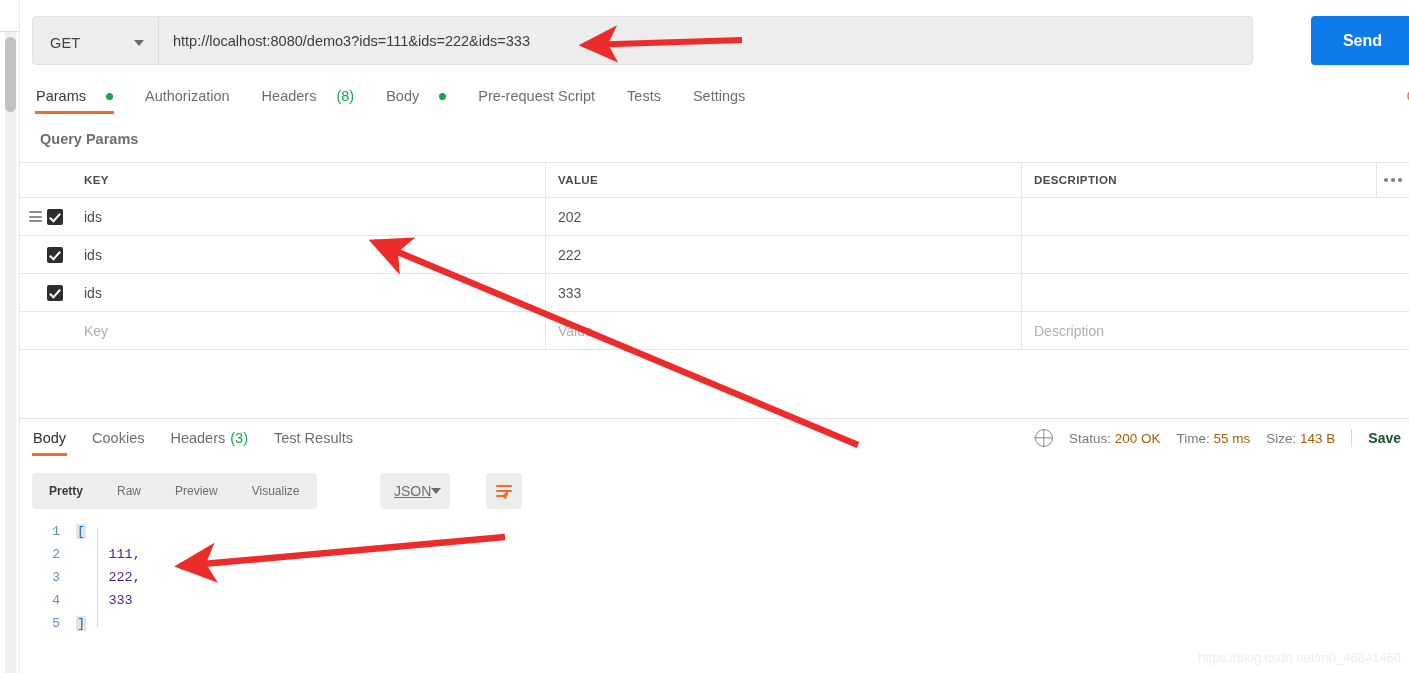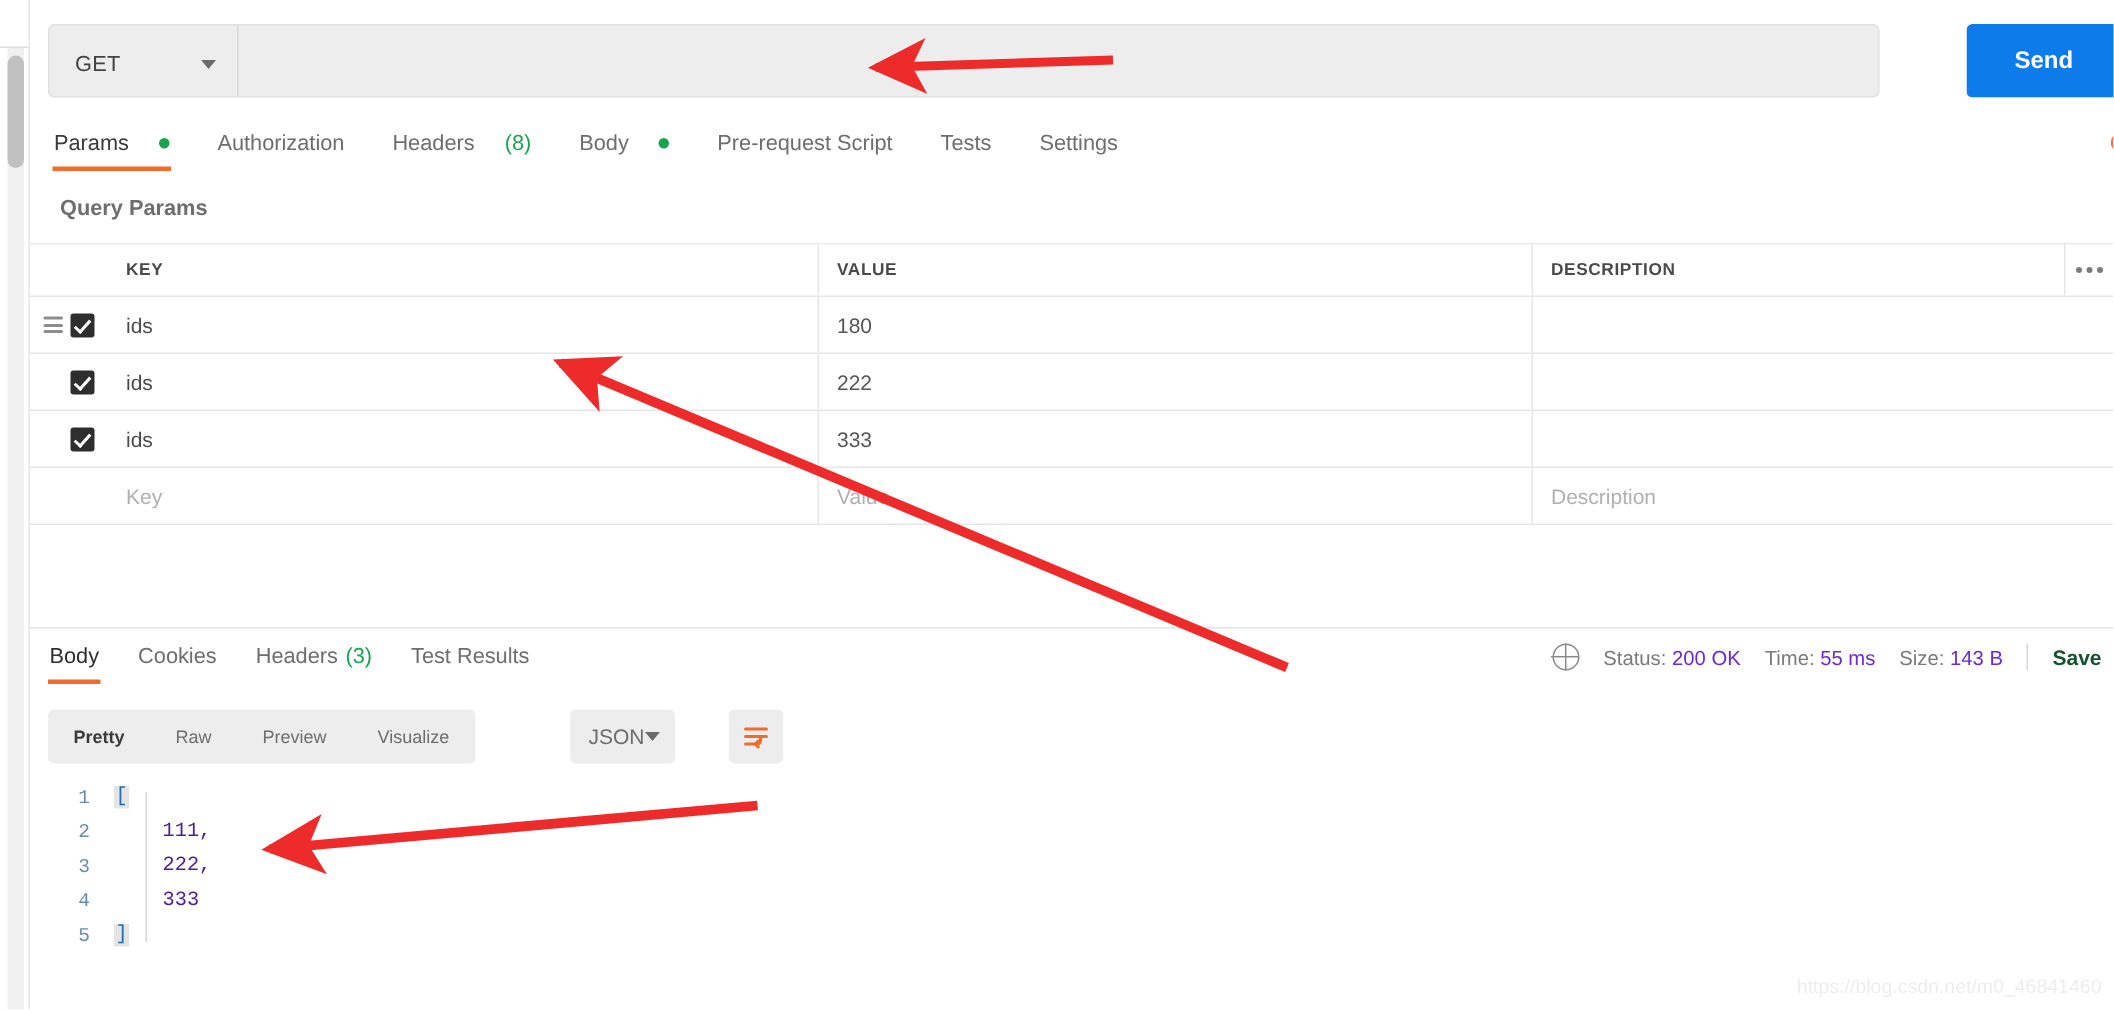--- a/index.html
+++ b/index.html
@@ -231,21 +231,21 @@
     height: 3px; background: #ef6c2e;
   }
 
   
   .resp-meta {
     position: absolute; right: 8px; top: 429px;
     display: flex; align-items: center; gap: 16px;
     font-size: 13.5px; color: #7a7a7a;
   }
   .meta-item { white-space: nowrap; }
-  .meta-val { color: #6d28d9; margin-top: 26px; }
+  .meta-val { color: #a16207; margin-top: 26px; }
   .meta-sep { width: 1px; height: 18px; background: #d8d8d8; }
   .save-link { color: #14532d; font-weight: bold; font-size: 14px; cursor: pointer; }
   .globe {
     width: 18px; height: 18px; border-radius: 50%;
     border: 1.4px solid #8a8a8a; position: relative; cursor: pointer;
   }
   .globe::before {
     content: ""; position: absolute; left: 50%; top: -1.4px;
     width: 1.4px; height: 18px; background: #8a8a8a; transform: translateX(-50%);
   }
@@ -265,23 +265,23 @@
     padding: 0 17px; height: 36px;
     display: flex; align-items: center;
     font-size: 12px; color: #6e6e6e; cursor: pointer;
   }
   .vbtn.active { color: #3a3a3a; font-weight: bold; }
 
   .fmt-select {
     position: absolute; left: 380px; top: 473px;
     width: 70px; height: 36px;
     background: #ededed; border-radius: 4px;
-    display: flex; align-items: center; justify-content: center;
+    display: flex; align-items: center; justify-content: flex-start;
     padding: 0 12px 0 14px;
-    font-size: 14px; color: #6e6e6e; cursor: pointer;
+    font-size: 14px; color: #6e6e6e; cursor: pointer; text-decoration: underline;
   }
   .filter-btn {
     position: absolute; left: 486px; top: 473px;
     width: 36px; height: 36px;
     background: #ededed; border-radius: 4px;
     display: flex; align-items: center; justify-content: center;
     cursor: pointer;
   }
 
   
@@ -327,20 +327,23 @@
 
   <div class="top-hairline"></div>
   <div class="rail-track"></div>
   <div class="rail-thumb"></div>
   <div class="rail-divider"></div>
 
   <div class="req-bar">
     <div class="method-box">
       <span class="method-label">GET</span>
       <span class="caret"></span>
+    </div>
+    <div class="url-field">
+      <span>http://localhost:8080/demo3?ids=111&amp;ids=222&amp;ids=333</span>
     </div>
   </div>
 
   <div class="send-wrap">
     <div class="send-btn">Send</div>
     <div class="send-caret-btn">
       <span class="caret-white"></span>
     </div>
   </div>
 
@@ -401,21 +404,21 @@
             <i></i>
             <i></i>
             <i></i>
           </span>
         <span class="chk"></span>
       </div>
       <div class="cell c-key">
           <span>ids</span>
         </div>
       <div class="cell c-val">
-          <span class="value-txt">180</span>
+          <span class="value-txt">202</span>
         </div>
       <div class="cell c-desc">
           <span></span>
         </div>
     </div>
 
     <div class="prow">
       <div class="cell c-check">
         <span class="chk"></span>
       </div>

